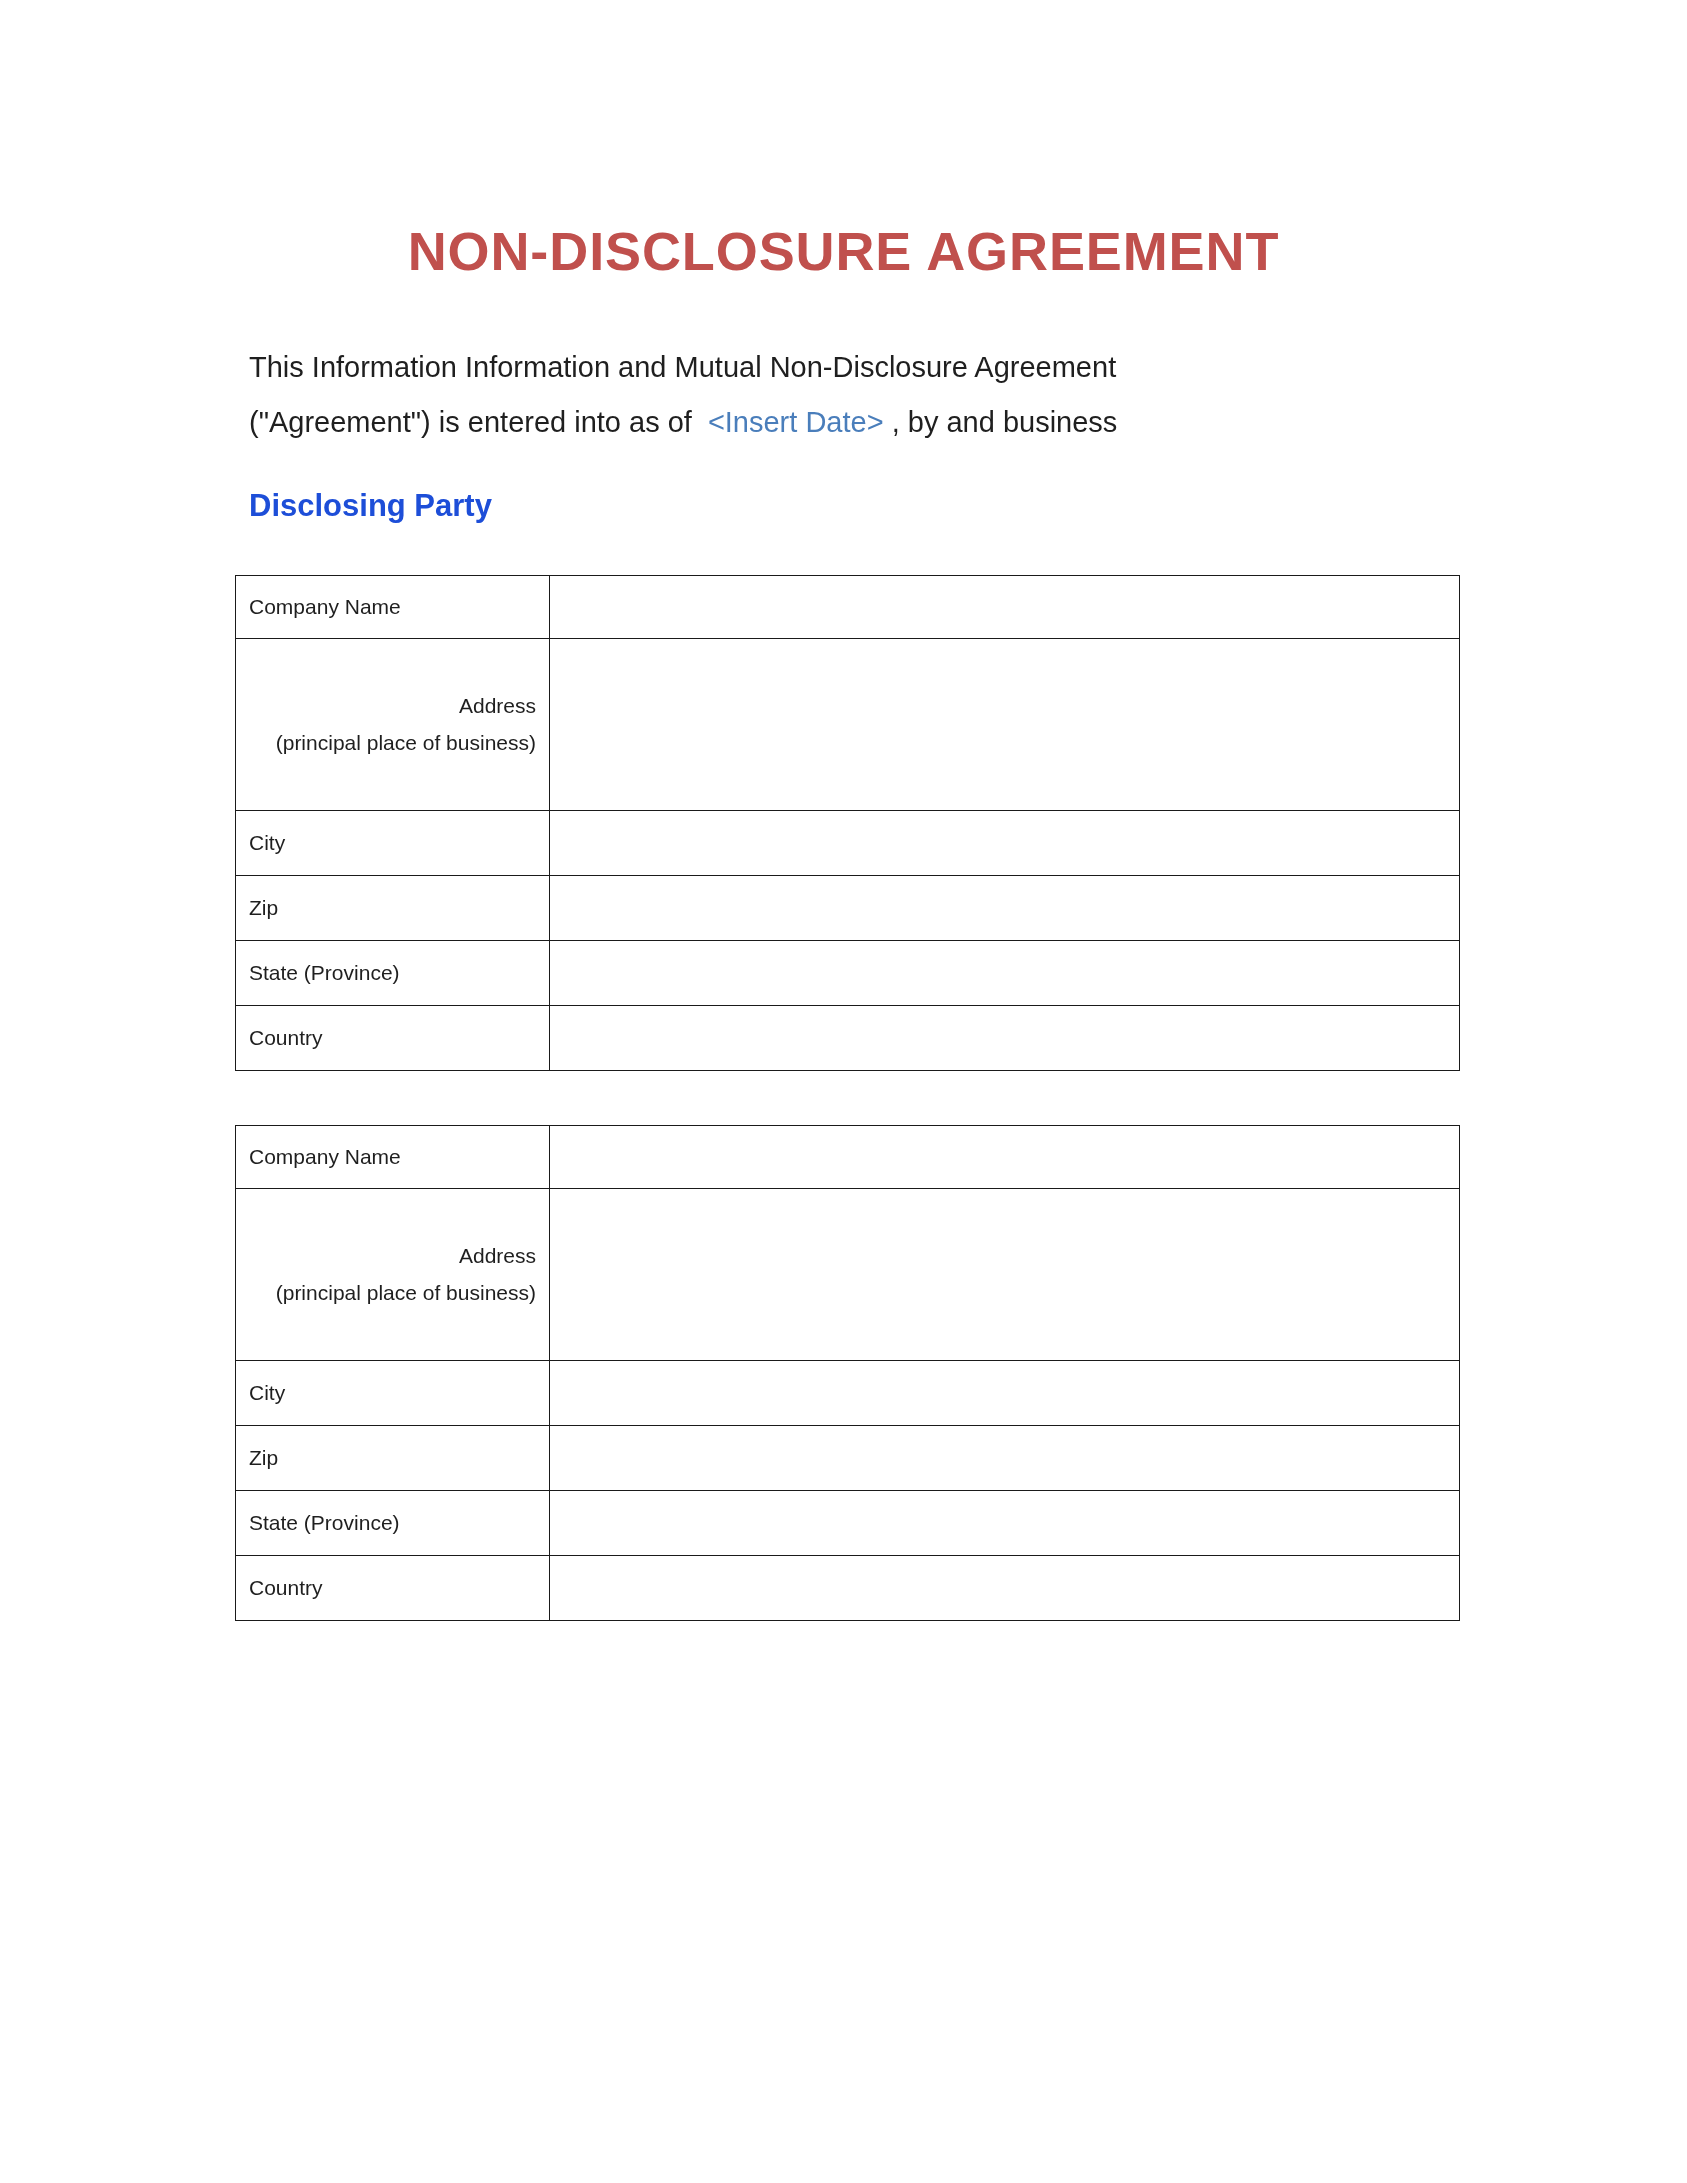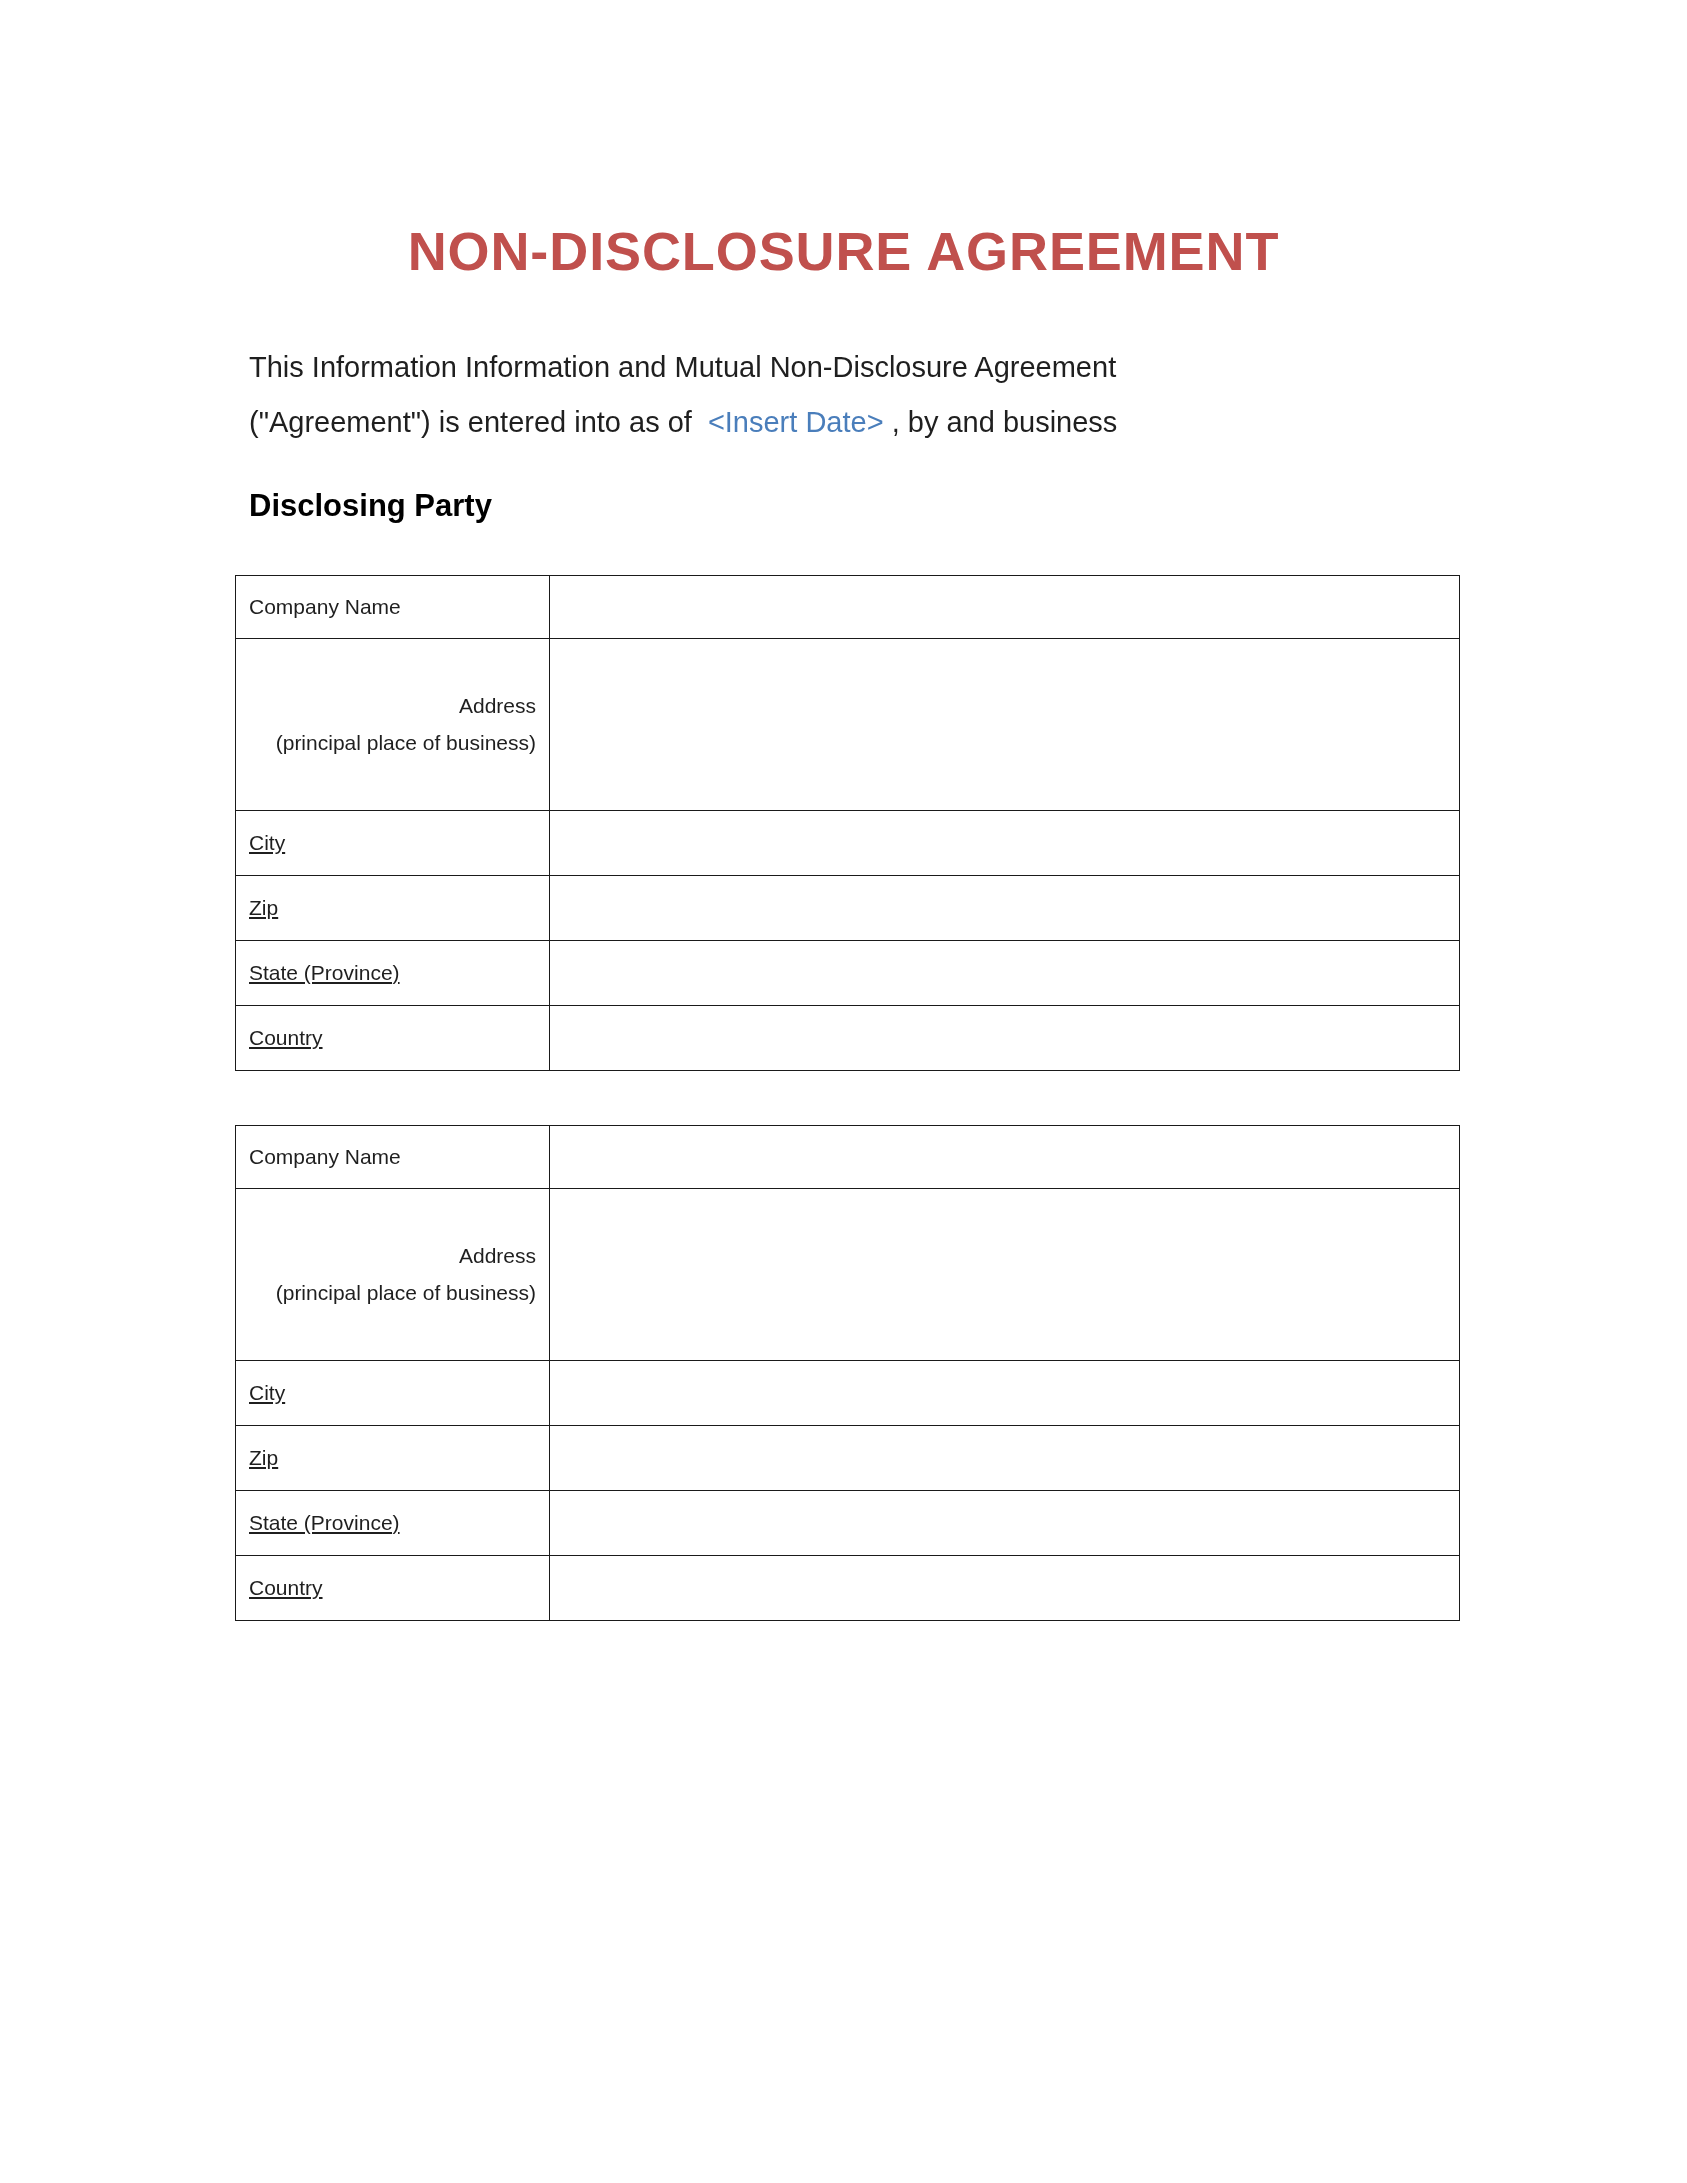--- a/index.html
+++ b/index.html
@@ -30,21 +30,21 @@
     font-size: 29px;
     line-height: 55px;
     color: var(--c-text, #1f1f1f);
   }
   .date-ph { color: var(--c-date, #4A7EBB); margin-left: 7.9px; }
 
   .section-heading {
     margin-left: 14px;
     font-size: 31px;
     font-weight: 700;
-    color: #000000;
+    color: #1d4ed8;
   }
   .heading-1 { margin-top: 38px; }
   .heading-2 { margin-top: 98px; }
 
   table.party-table {
     border-collapse: collapse;
     table-layout: fixed;
     width: 1225px;
   }
   table.t1 { margin-top: 51px; }
@@ -56,21 +56,21 @@
     line-height: 1.75;
     padding: 3.5px 13px;
     vertical-align: middle;
     color: var(--c-text, #1f1f1f);
   }
   td.label { width: 314px; white-space: pre-line; }
   td.value { background: #ffffff; }
 
   tr.r-name  { height: 63px; }
   tr.r-addr  { height: 172px; text-align: right; }
-  tr.r-small { height: 65px; text-decoration: underline; }
+  tr.r-small { height: 65px; }
 </style>
 </head>
 <body>
 
 <div class="page">
 
   <div class="doc-title">NON-DISCLOSURE AGREEMENT</div>
 
   <div class="content">
 

